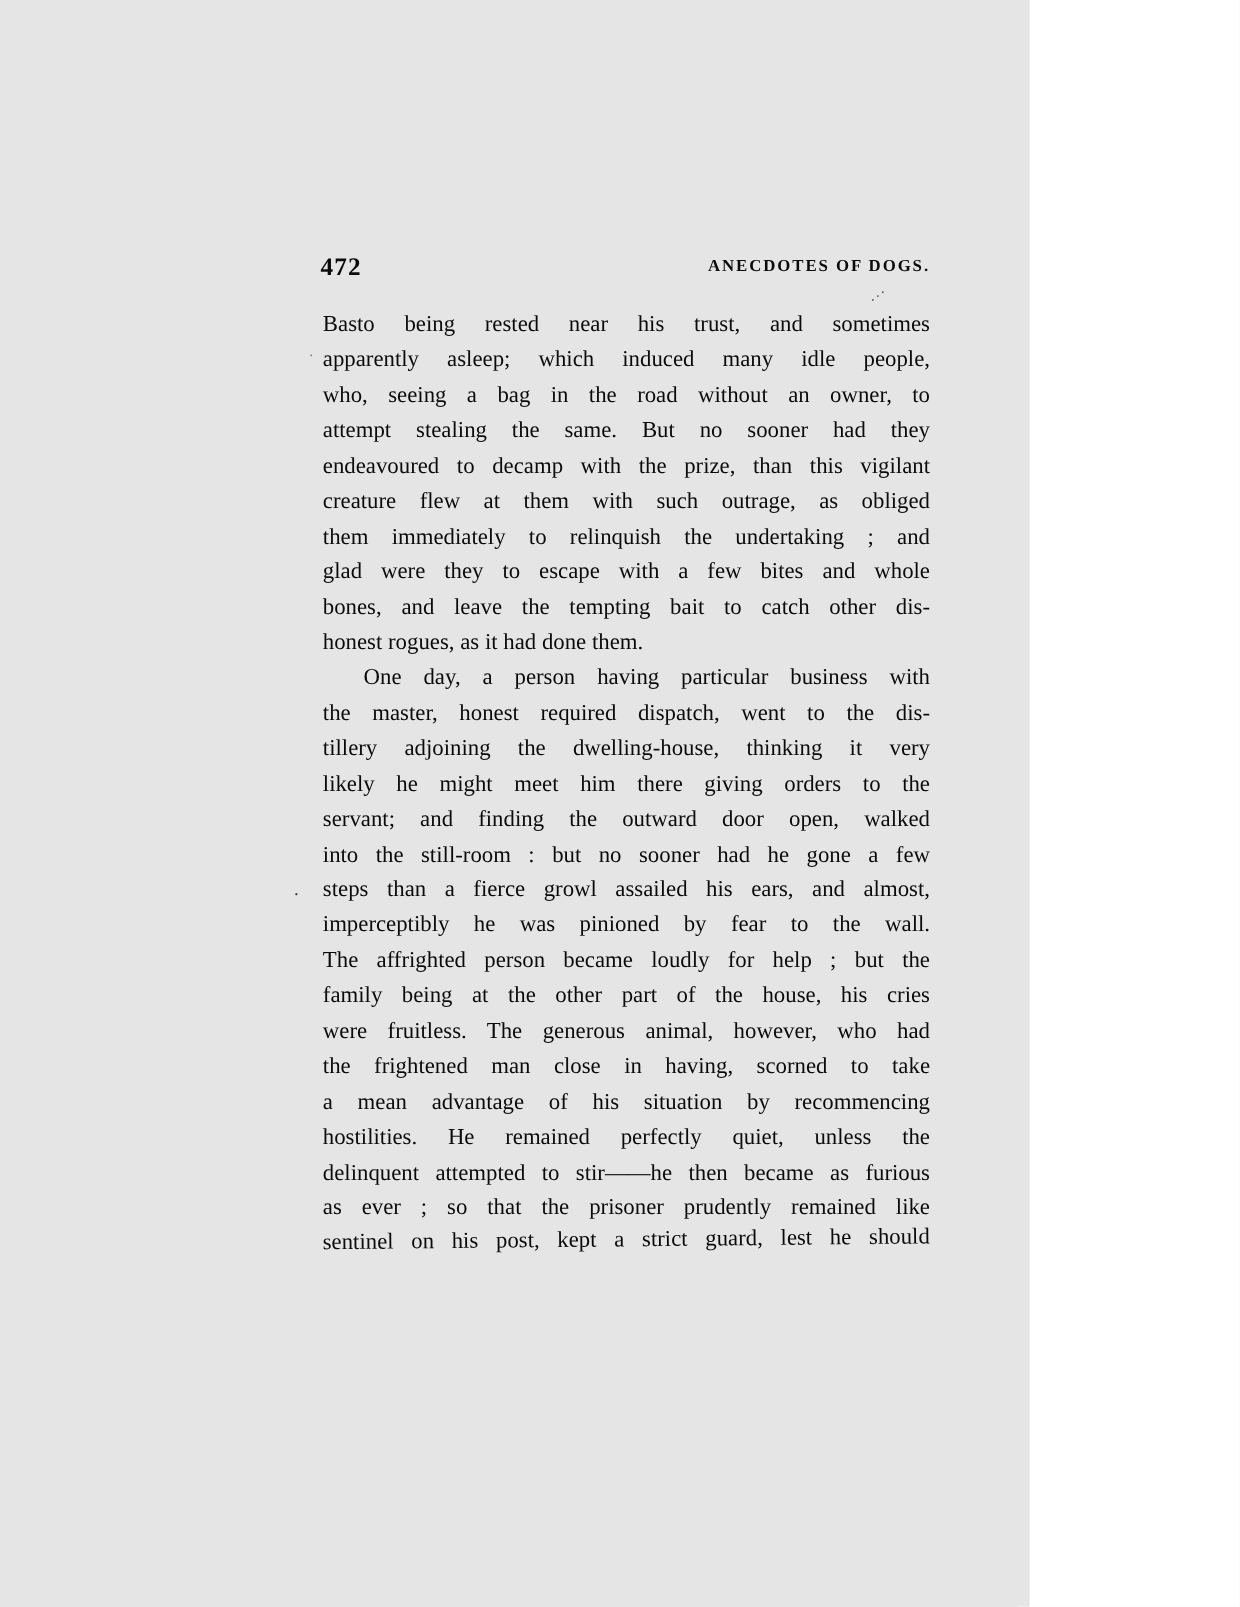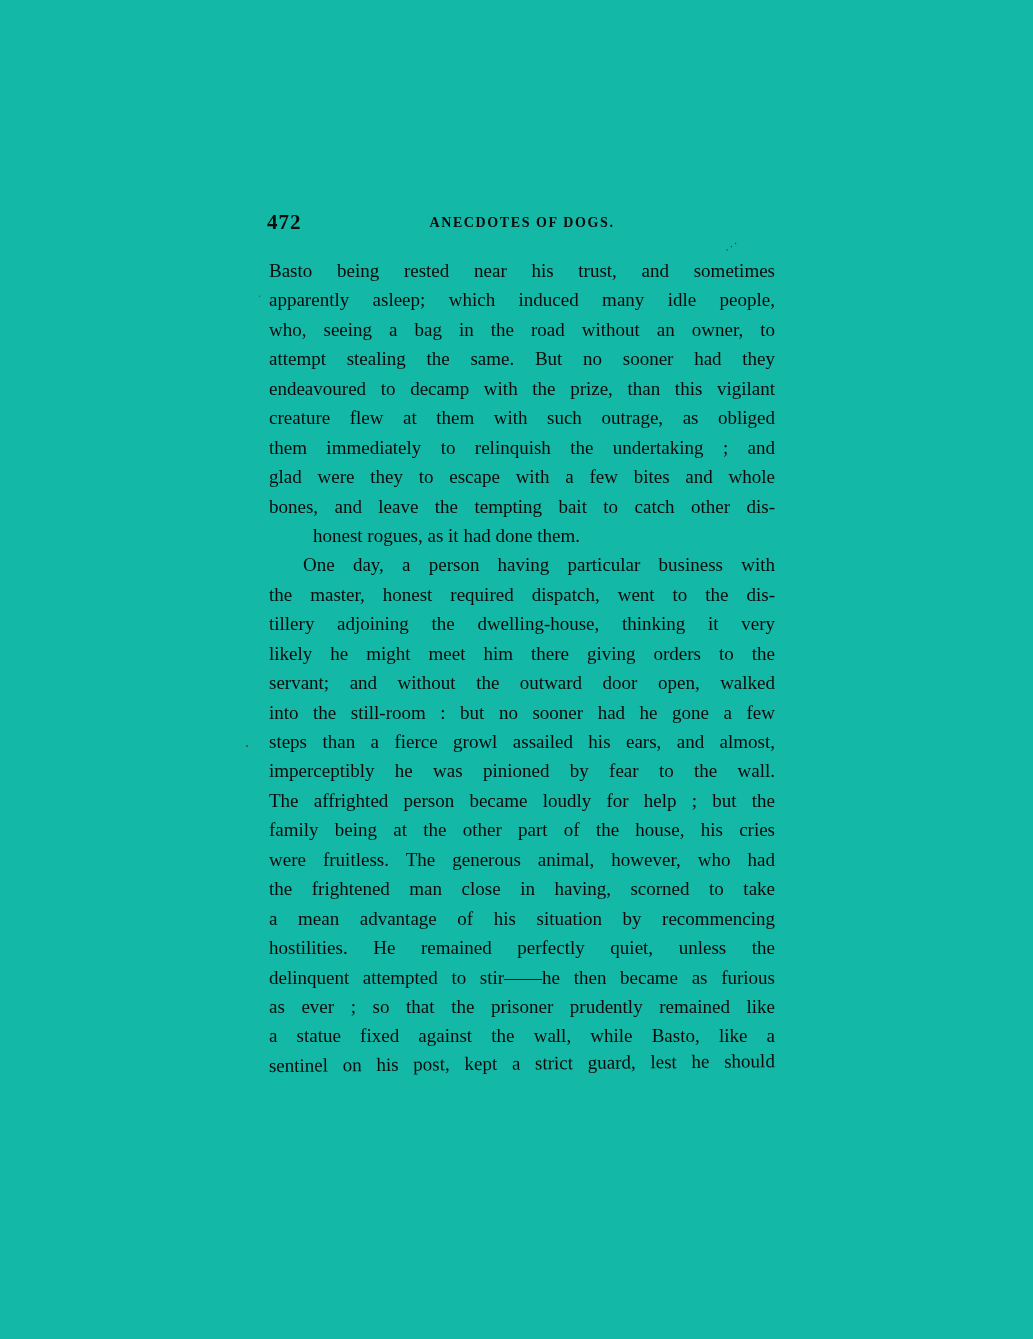--- a/index.html
+++ b/index.html
@@ -2,62 +2,61 @@
 <html><head>
 <meta charset="utf-8">
 <style>
   html, body {
     margin: 0;
     padding: 0;
     background: #ffffff;
   }
   .page {
     position: relative;
-    width: 1033px;
+    width: 858px;
     height: 1339px;
-    background: #14b8a6;
+    background: #e5e5e5;
     color: #0b0b0b;
     font-family: "Liberation Serif", "DejaVu Serif", serif;
     overflow: hidden;
   }
   .page-number {
     position: absolute;
     left: 267px;
     top: 210px;
     font-size: 21px;
     font-weight: bold;
     letter-spacing: 1px;
   }
   .running-title {
     position: absolute;
     left: 269px;
     top: 215px;
     width: 506px;
-    text-align: center;
+    text-align: right;
     font-size: 14px;
     font-weight: bold;
     letter-spacing: 1.6px;
   }
   .body-text {
     position: absolute;
     left: 269px;
     top: 256px;
     width: 506px;
     font-size: 19px;
     line-height: 29.45px;
   }
   .line {
     text-align: justify;
     text-align-last: justify;
     white-space: nowrap;
     height: 29.45px;
   }
   .line.par-end {
     text-align-last: left;
-    margin-left: 44px;
   }
   .line.indent {
     text-indent: 34px;
   }
   .line.warp {
     transform: rotate(-0.55deg);
     transform-origin: 0 100%;
   }
   .artifact {
     position: absolute;
@@ -102,33 +101,32 @@
     <div class="line">creature flew at them with such outrage, as obliged</div>
     <div class="line">them immediately to relinquish the undertaking ; and</div>
     <div class="line">glad were they to escape with a few bites and whole</div>
     <div class="line">bones, and leave the tempting bait to catch other dis-</div>
     <div class="line par-end">honest rogues, as it had done them.</div>
 
     <div class="line indent">One day, a person having particular business with</div>
     <div class="line">the master, honest required dispatch, went to the dis-</div>
     <div class="line">tillery adjoining the dwelling-house, thinking it very</div>
     <div class="line">likely he might meet him there giving orders to the</div>
-    <div class="line">servant; and without the outward door open, walked</div>
+    <div class="line">servant; and finding the outward door open, walked</div>
     <div class="line">into the still-room : but no sooner had he gone a few</div>
     <div class="line">steps than a fierce growl assailed his ears, and almost,</div>
     <div class="line">imperceptibly he was pinioned by fear to the wall.</div>
     <div class="line">The affrighted person became loudly for help ; but the</div>
     <div class="line">family being at the other part of the house, his cries</div>
     <div class="line">were fruitless.  The generous animal, however, who had</div>
     <div class="line">the frightened man close in having, scorned to take</div>
     <div class="line">a mean advantage of his situation by recommencing</div>
     <div class="line">hostilities.  He remained perfectly quiet, unless the</div>
     <div class="line">delinquent attempted to stir——he then became as furious</div>
     <div class="line">as ever ; so that the prisoner prudently remained like</div>
-    <div class="line">a statue fixed against the wall, while Basto, like a</div>
     <div class="line warp">sentinel on his post, kept a strict guard, lest he should</div>
   </div>
 
   <div class="artifact smudge">⋰</div>
   <div class="artifact stray-dot-1">.</div>
   <div class="artifact stray-dot-2">.</div>
 
 </div>
 
 </body></html>

